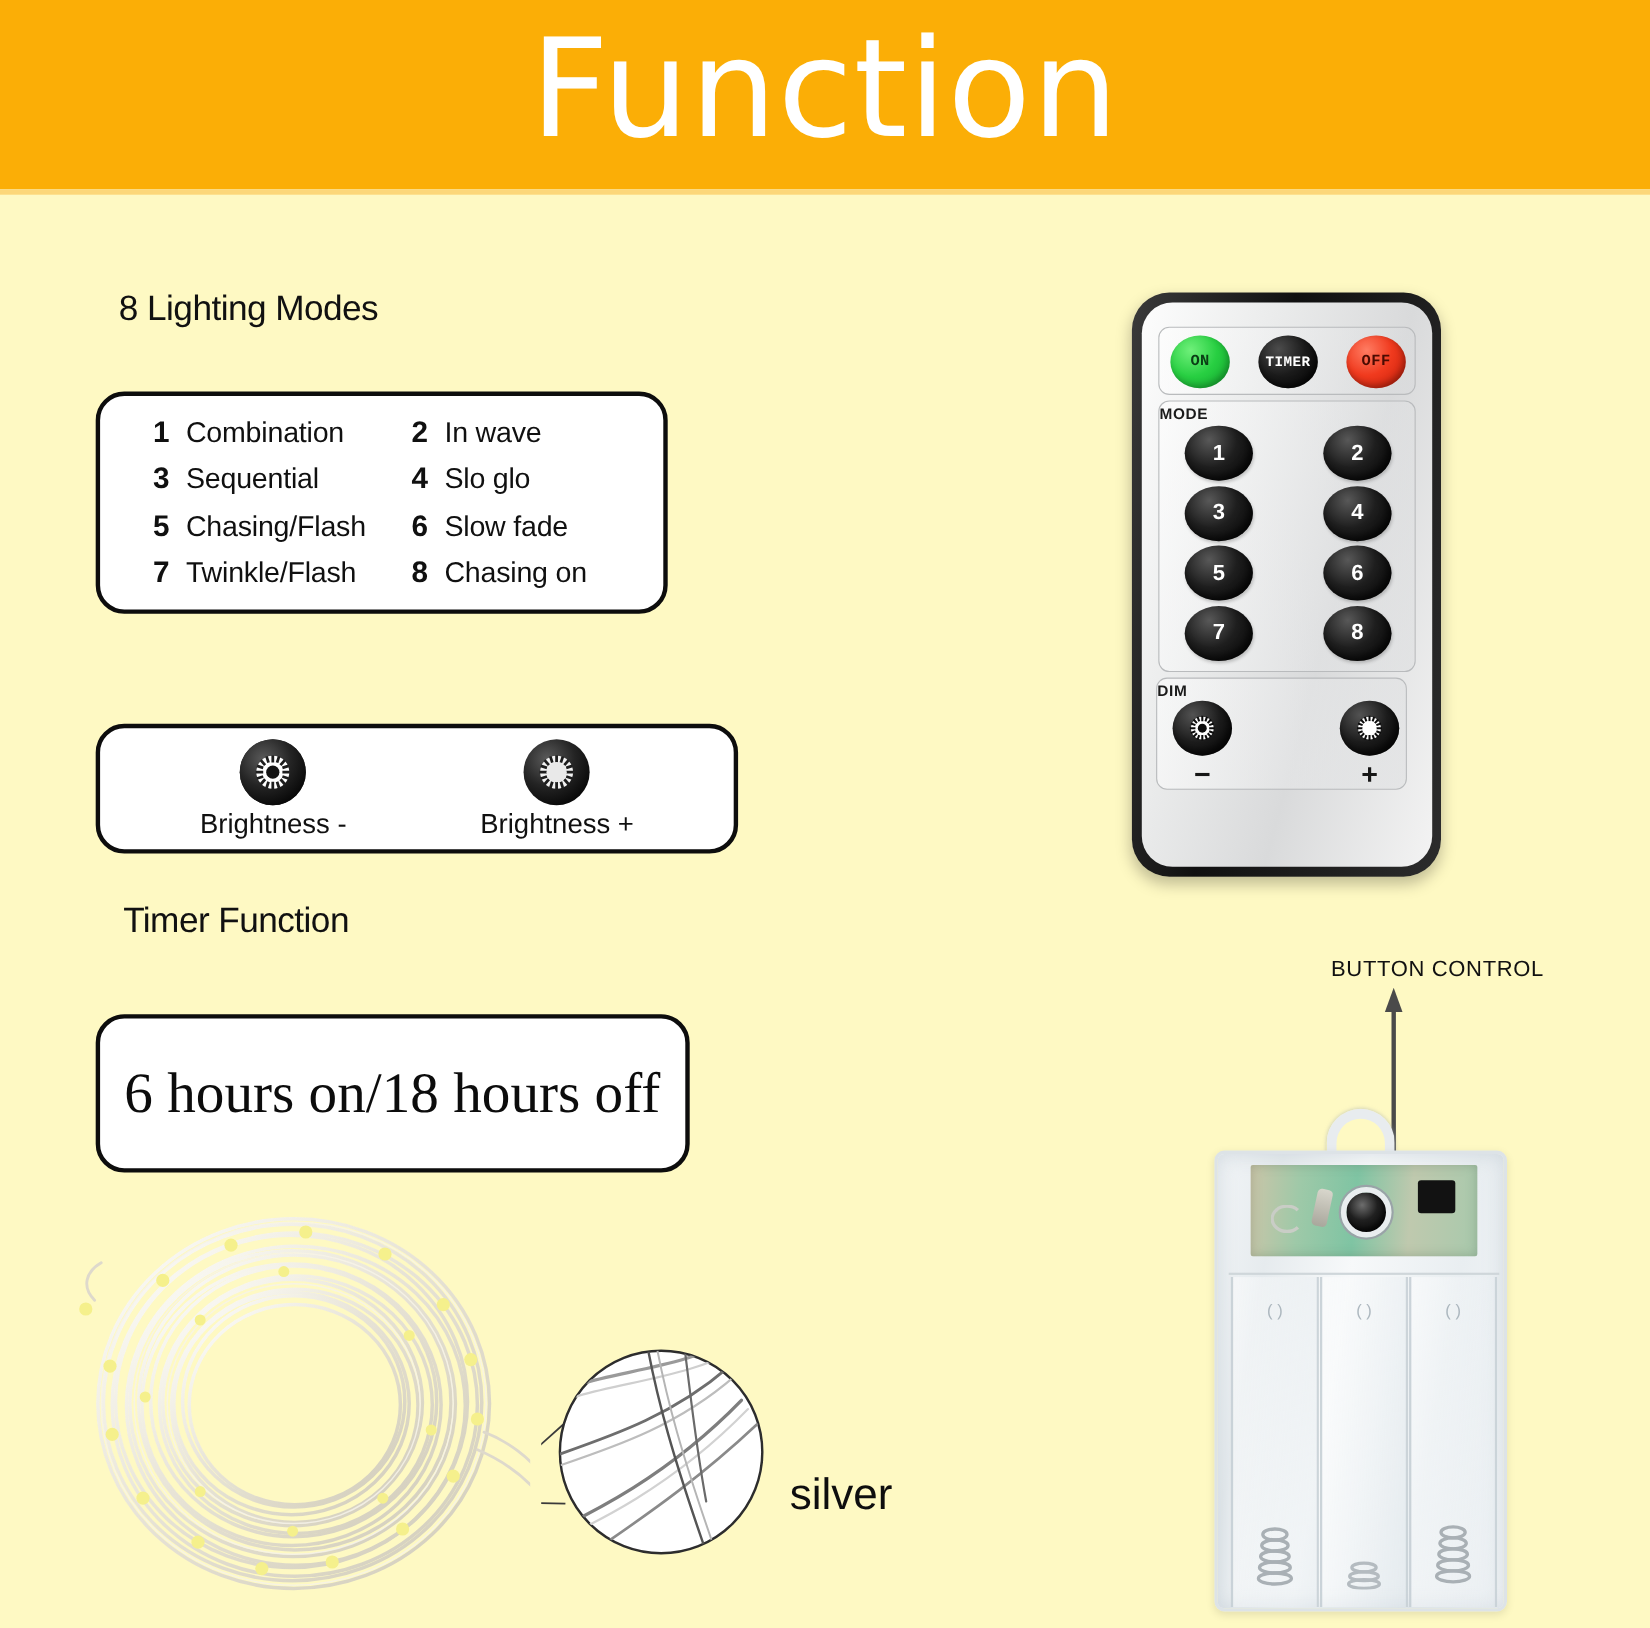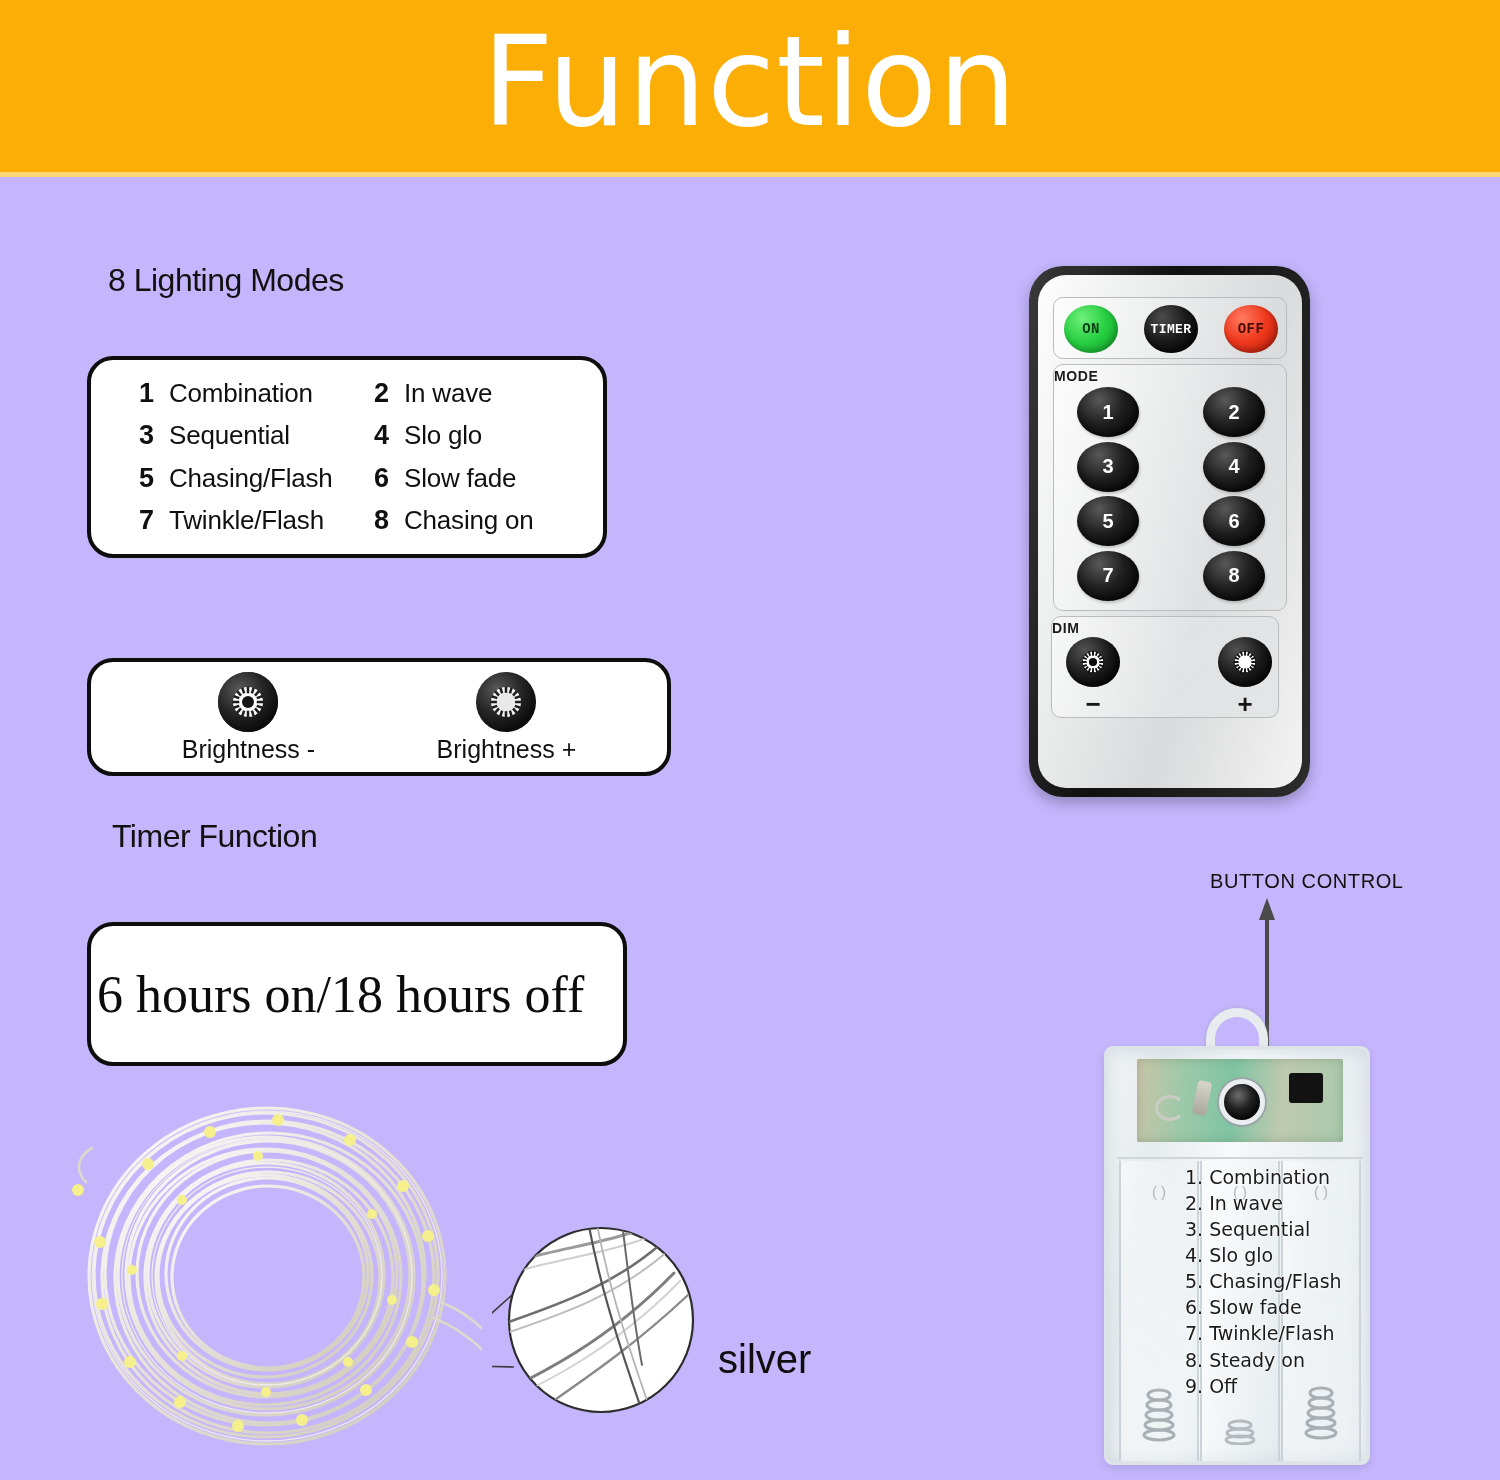--- a/index.html
+++ b/index.html
@@ -2,21 +2,21 @@
 <html><head>
 <meta charset="utf-8">
 <style>
   * { box-sizing: border-box; margin: 0; padding: 0; }
   html, body {
     width: 1500px; height: 1480px;
     background: #ffffff;
     font-family: "Liberation Sans", sans-serif;
     overflow: hidden;
   }
-  #page { position: relative; width: 1500px; height: 1480px; background: #c4b5fd; }
+  #page { position: relative; width: 1500px; height: 1480px; background: #fef9c3; }
 
   
   .header-band {
     position: absolute; left: 0; top: 0; width: 1500px; height: 172px;
     background: #fbae06;
     display: flex; align-items: center; justify-content: center;
   }
   .header-title {
     color: #ffffff;
     font-size: 124px;
@@ -79,21 +79,21 @@
   .bright-cell { display: flex; flex-direction: column; align-items: center; gap: 2px; }
   .bright-label { font-size: 25px; color: #101010; white-space: nowrap; }
 
   
   .sun-icon { width: 62px; height: 62px; position: relative; }
   .sun-icon svg { display: block; width: 100%; height: 100%; }
 
   
   .timer-text {
     position: absolute; left: 0; top: 0; width: 100%; height: 100%;
-    display: flex; align-items: center; padding-left: 6px;
+    display: flex; align-items: center; padding-left: 22px;
     font-family: "Liberation Serif", serif;
     font-size: 52px; color: #0c0c0c; white-space: nowrap;
   }
 
   
   #remote {
     position: absolute; left: 1029px; top: 266px; width: 281px; height: 531px;
     background: linear-gradient(100deg,#3a3a3a 0%, #101010 40%, #2c2c2c 100%);
     border-radius: 34px;
     padding: 9px 8px 9px 9px;
@@ -548,31 +548,20 @@
               <ellipse cx="17" cy="8" rx="11" ry="5"></ellipse>
               <ellipse cx="17" cy="18" rx="12" ry="5"></ellipse>
               <ellipse cx="17" cy="28" rx="13" ry="5"></ellipse>
               <ellipse cx="17" cy="38" rx="14" ry="5"></ellipse>
               <ellipse cx="17" cy="48" rx="15" ry="5"></ellipse>
             </g>
           </svg>
         </div>
       </div>
 
-      <div class="bb-list">
-        <div class="bb-list-item">1. Combination</div>
-        <div class="bb-list-item">2. In wave</div>
-        <div class="bb-list-item">3. Sequential</div>
-        <div class="bb-list-item">4. Slo glo</div>
-        <div class="bb-list-item">5. Chasing/Flash</div>
-        <div class="bb-list-item">6. Slow fade</div>
-        <div class="bb-list-item">7. Twinkle/Flash</div>
-        <div class="bb-list-item">8. Steady on</div>
-        <div class="bb-list-item">9. Off</div>
-      </div>
     </div>
   </div>
 
   <svg id="wire-coil" viewBox="0 0 420 370">
     <defs>
       <linearGradient id="wg" x1="0" y1="0" x2="1" y2="1">
         <stop offset="0%" stop-color="#ffffff"></stop>
         <stop offset="45%" stop-color="#e8e4d8"></stop>
         <stop offset="100%" stop-color="#cfcab9"></stop>
       </linearGradient>

